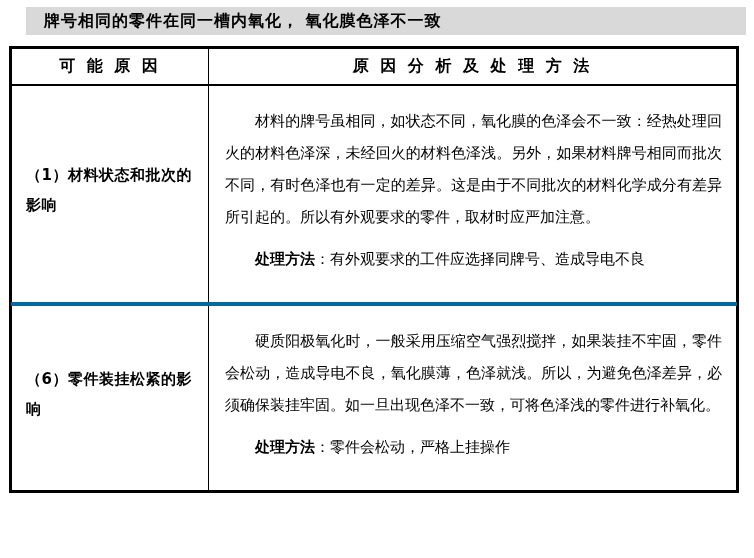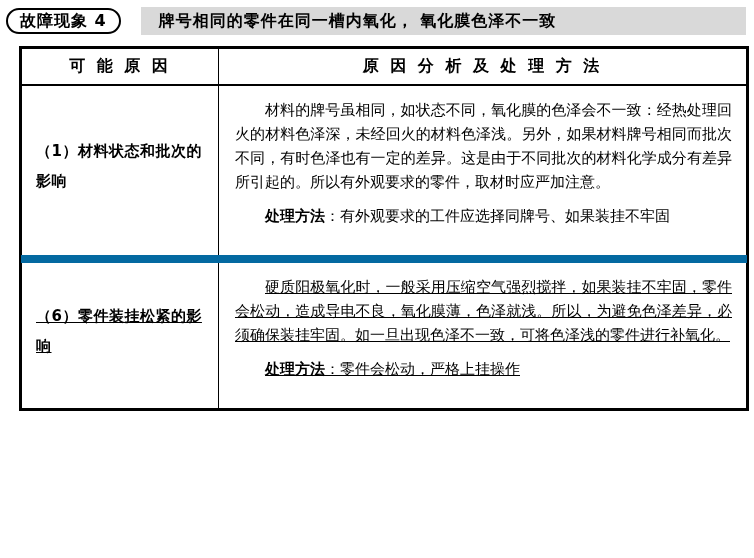--- a/index.html
+++ b/index.html
@@ -60,21 +60,21 @@
   .header-bar-text {
     font-size: 16px;
     font-weight: bold;
     letter-spacing: 1px;
     white-space: nowrap;
   }
 
   
   .table {
     position: absolute;
-    left: 19px;
+    left: 9px;
     top: 46px;
     width: 730px;
     border: 2px solid #000000;
     border-collapse: collapse;
     box-sizing: border-box;
   }
   table {
     width: 100%;
     border-collapse: collapse;
     table-layout: fixed;
@@ -99,50 +99,46 @@
   td.cause-cell {
     font-size: 15px;
     font-weight: bold;
     letter-spacing: 0.5px;
     line-height: 30px;
     padding: 0 10px 8px 14px;
     text-align: left;
   }
   td.analysis-cell {
     font-size: 15px;
-    line-height: 24px;
-    padding: 12px 14px 12px 16px;
+    line-height: 32px;
+    padding: 19px 14px 12px 16px;
     text-align: justify;
     vertical-align: top;
   }
   .para {
     text-indent: 2em;
     margin: 0 0 0 0;
   }
   .method {
     margin-top: 10px;
     text-indent: 2em;
   }
   .method b {
     font-weight: bold;
   }
   .row-divider > td {
-    border-top: 8px solid #0369a1;
-    text-decoration: underline;
+    border-top: 4px solid #0369a1;
   }
 </style>
 </head>
 <body>
 
 <div class="page">
 
   <div class="header">
-    <div class="header-tag">
-      <span>故障现象 4</span>
-    </div>
     <div class="header-bar">
       <span class="header-bar-text">牌号相同的零件在同一槽内氧化， 氧化膜色泽不一致</span>
     </div>
   </div>
 
   <div class="table">
     <table>
       <colgroup>
         <col class="col-cause">
         <col class="col-analysis">
@@ -151,21 +147,21 @@
         <tr>
           <th>可 能 原 因</th>
           <th>原 因 分 析 及 处 理 方 法</th>
         </tr>
       </thead>
       <tbody>
         <tr>
           <td class="cause-cell">（1）材料状态和批次的影响</td>
           <td class="analysis-cell">
             <p class="para">材料的牌号虽相同，如状态不同，氧化膜的色泽会不一致：经热处理回火的材料色泽深，未经回火的材料色泽浅。另外，如果材料牌号相同而批次不同，有时色泽也有一定的差异。这是由于不同批次的材料化学成分有差异所引起的。所以有外观要求的零件，取材时应严加注意。</p>
-            <p class="method"><b>处理方法</b><span>：有外观要求的工件应选择同牌号、如果装挂不牢固</span></p>
+            <p class="method"><b>处理方法</b><span>：有外观要求的工件应选择同牌号、造成导电不良</span></p>
           </td>
         </tr>
         <tr class="row-divider">
           <td class="cause-cell">（6）零件装挂松紧的影响</td>
           <td class="analysis-cell">
             <p class="para">硬质阳极氧化时，一般采用压缩空气强烈搅拌，如果装挂不牢固，零件会松动，造成导电不良，氧化膜薄，色泽就浅。所以，为避免色泽差异，必须确保装挂牢固。如一旦出现色泽不一致，可将色泽浅的零件进行补氧化。</p>
             <p class="method"><b>处理方法</b><span>：零件会松动，严格上挂操作</span></p>
           </td>
         </tr>
       </tbody>

